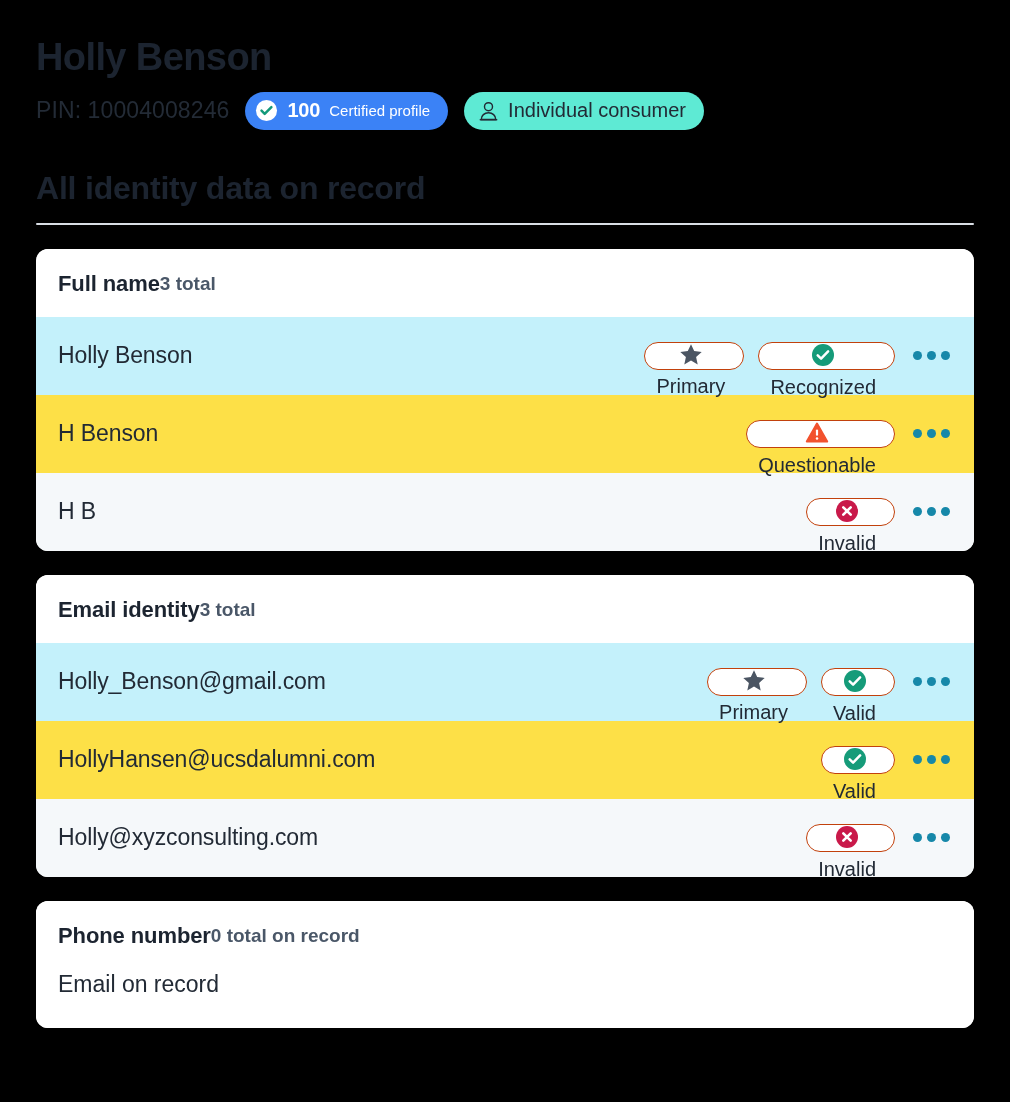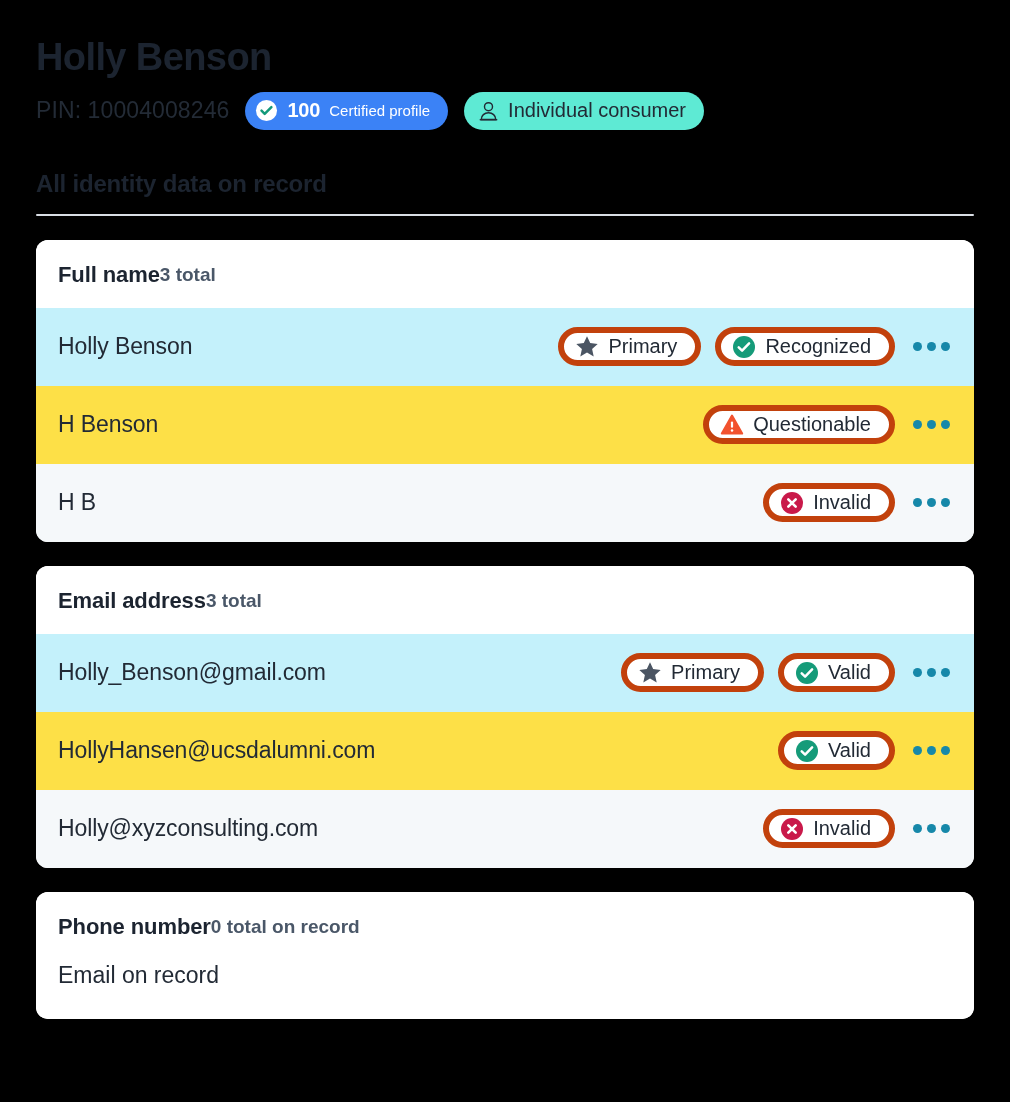--- a/index.html
+++ b/index.html
@@ -89,21 +89,21 @@
   .person-ico {
     width: 21px;
     height: 22px;
     flex: 0 0 auto;
   }
 
   
   .section-title {
     margin: 0;
     padding-top: 40px;
-    font-size: 24px;
+    font-size: 32px;
     font-weight: bold;
     color: #1C2430;
     letter-spacing: -0.2px;
   }
   .divider {
     margin-top: 16px;
     height: 2px;
     background: #D9DEE4;
     border-radius: 1px;
   }
@@ -158,29 +158,30 @@
     display: flex;
     align-items: center;
     gap: 14px;
     flex: 0 0 auto;
   }
 
   .tag {
     display: inline-flex;
     align-items: center;
     gap: 9px;
-    height: 39px;
+    height: 28px;
     border-radius: 20px;
     padding: 0 18px 0 11px;
     box-sizing: border-box;
     background: #FFFFFF;
-    border: 6px solid #c2410c;
+    border: 1px solid #c2410c;
     font-size: 20px;
     color: #222A35;
     white-space: nowrap;
+    flex-direction: column;
   }
   .tag .star {
     width: 24px; height: 23px; flex: 0 0 auto;
   }
   .tag .ico {
     width: 24px; height: 24px; flex: 0 0 auto;
   }
 
   .kebab {
     display: inline-flex;
@@ -301,21 +302,21 @@
             <span class="kebab">
               <i></i>
               <i></i>
               <i></i>
             </span>
           </span>
         </div>
       </div>
       <div class="card">
         <div class="card-head">
-          <span class="card-title">Email address</span>
+          <span class="card-title">Email identity</span>
           <span class="card-count">3 total</span>
         </div>
         <div class="row bg-highlight">
           <span class="row-value">Holly_Benson@gmail.com</span>
           <span class="row-right">
             <span class="tag">
               <span class="star"><svg viewBox="0 0 24 23" width="24" height="23" aria-hidden="true">
                   <path d="M12 1.2l3.2 6.9 7.5.8-5.6 5.1 1.6 7.4L12 17.6 5.3 21.4l1.6-7.4L1.3 8.9l7.5-.8z" fill="#4B5563"></path>
                 </svg></span>
               <span>Primary</span>

